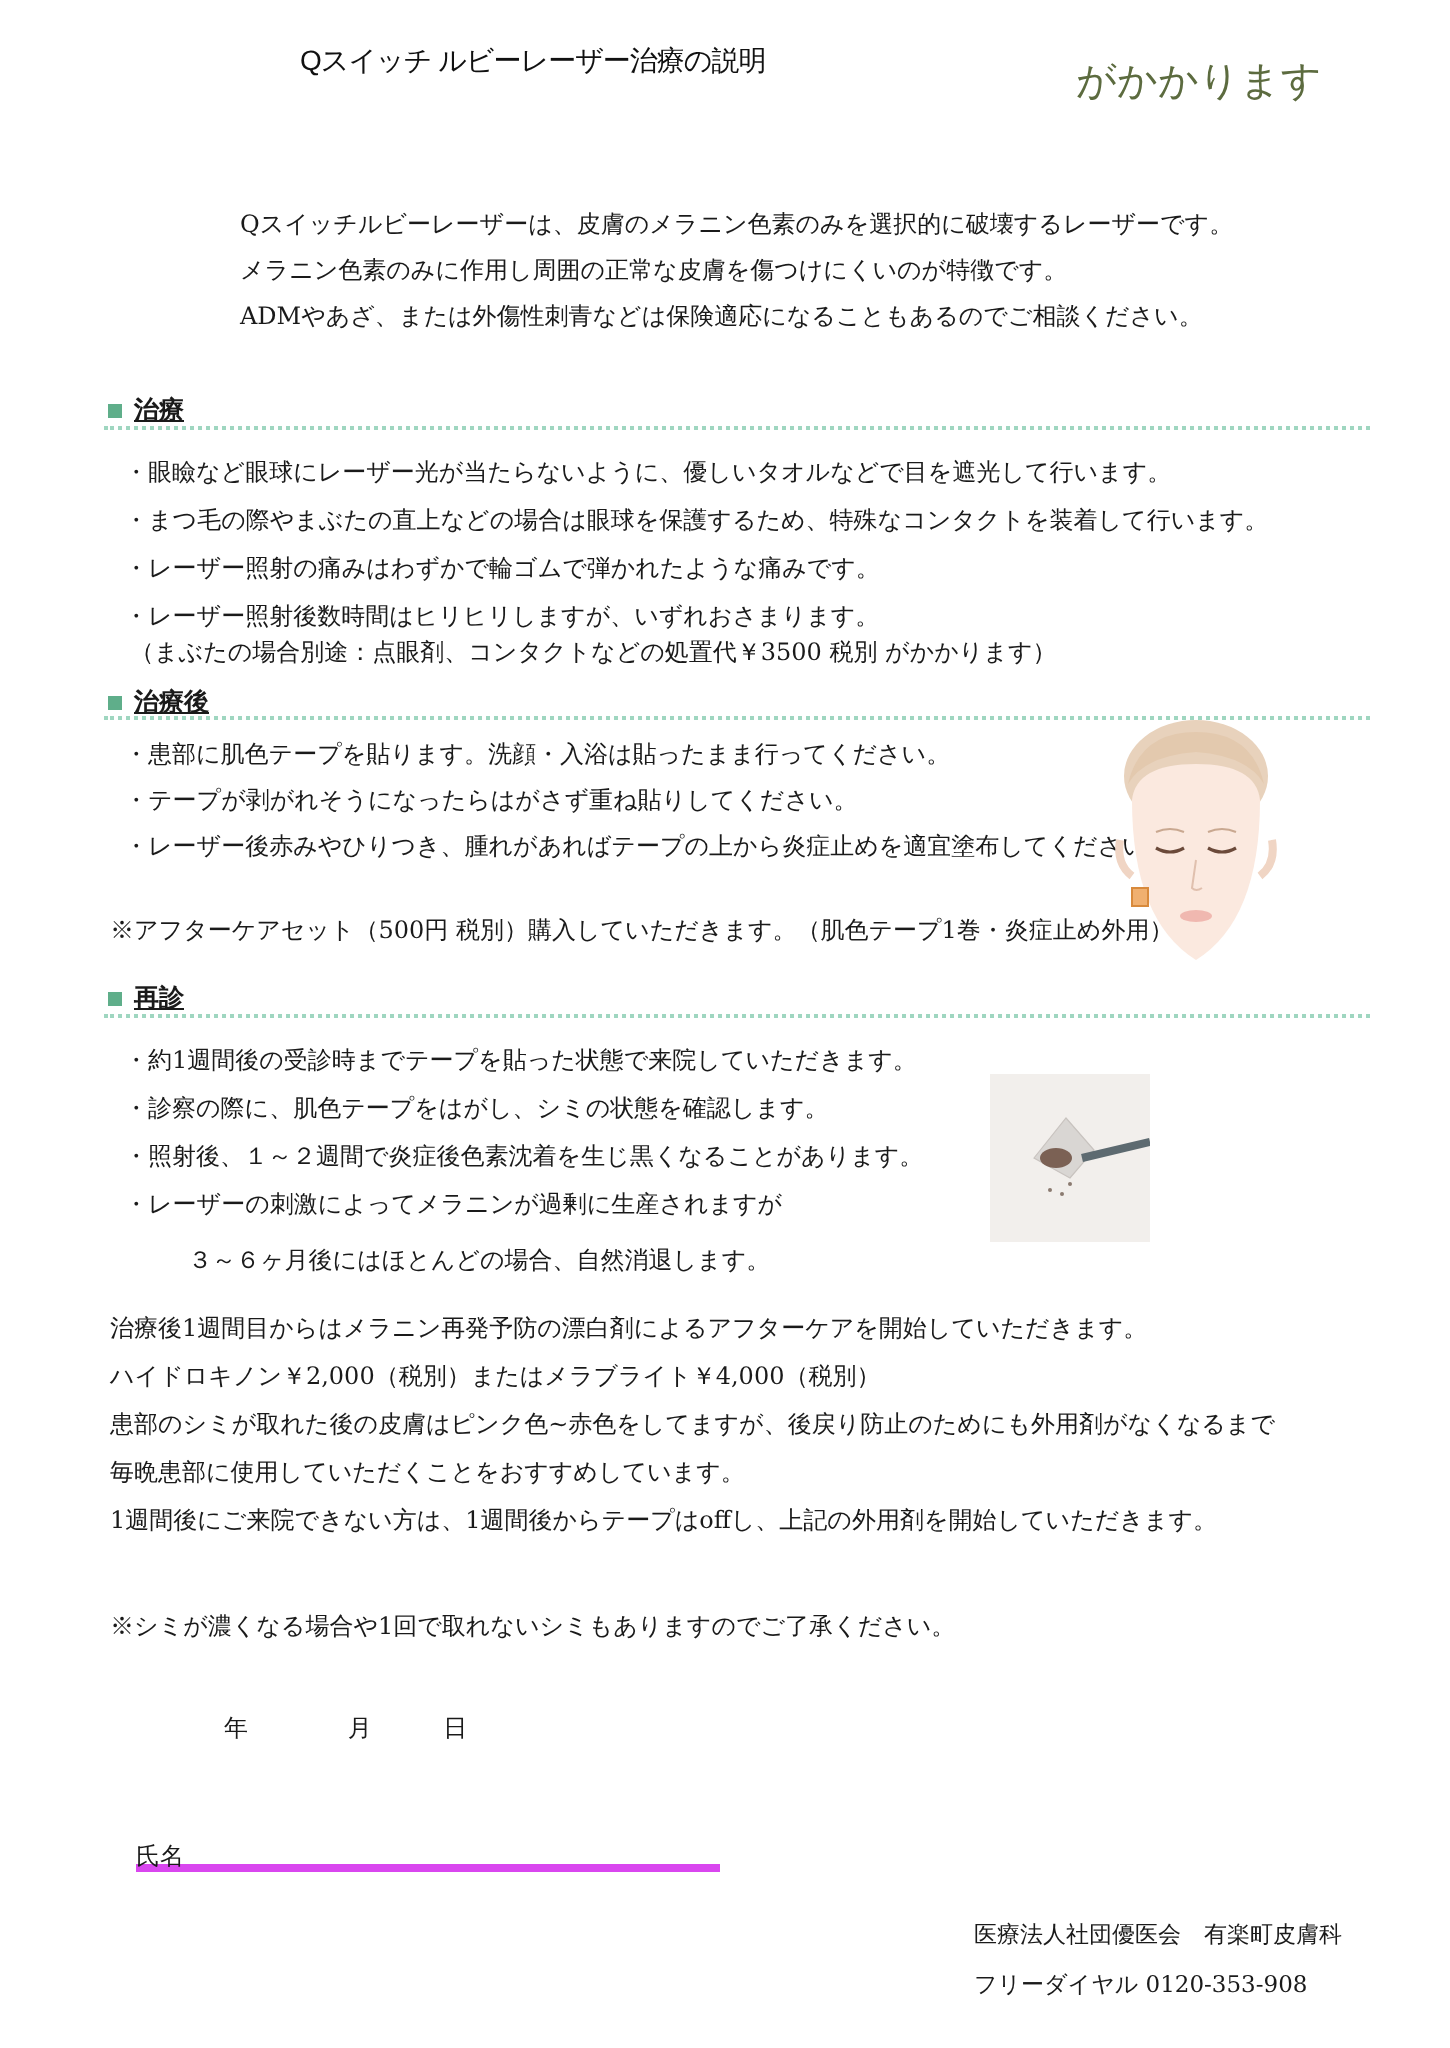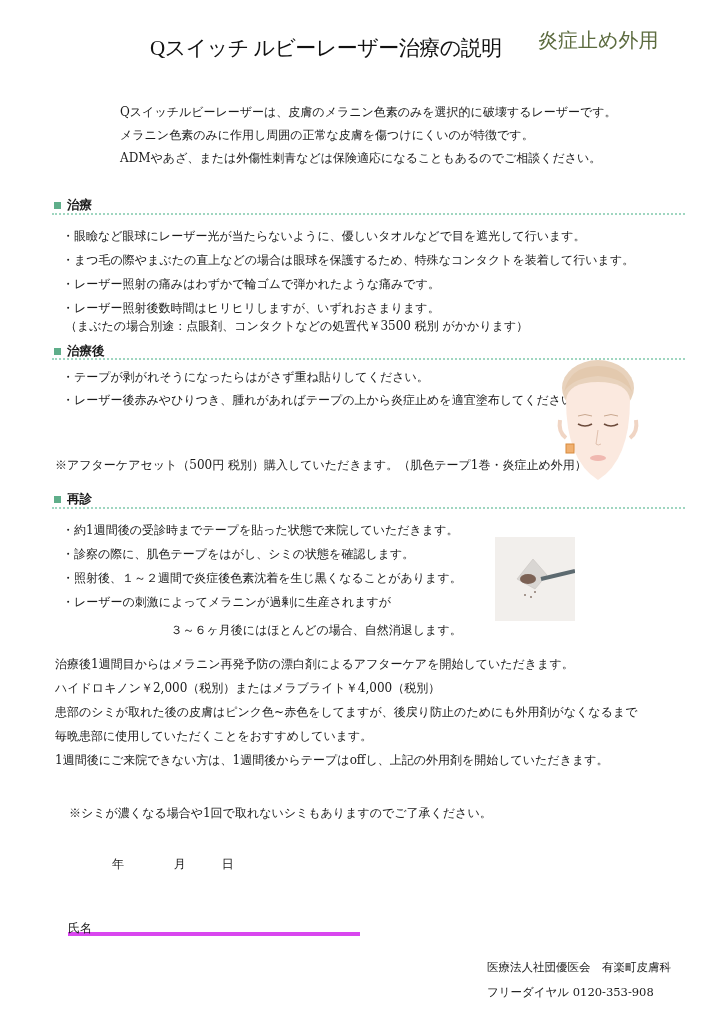--- a/index.html
+++ b/index.html
@@ -1,42 +1,42 @@
 <!DOCTYPE html>
 <html><head>
 <meta charset="utf-8">
 <style>
   html, body { margin: 0; padding: 0; background: #ffffff; }
   body { width: 725px; height: 1024px; position: relative; overflow: hidden;
          font-family: "DejaVu Serif", "Liberation Serif", serif; color: #1a1a1a; }
   .abs { position: absolute; }
-  .title { left: 150px; top: 34px; font-size: 21px; font-family: Liberation Serif, serif; letter-spacing: -0.5px; color: #111; white-space: nowrap; }
+  .title { left: 150px; top: 22px; font-size: 14px; font-family: Liberation Sans, sans-serif; letter-spacing: -0.5px; color: #111; white-space: nowrap; }
   .clinic-logo { left: 538px; top: 27px; font-size: 20px; color: #5c6b3f; white-space: nowrap; }
   .intro { left: 120px; top: 101px; font-size: 12px; line-height: 23px; white-space: nowrap; }
   .intro div { height: 23px; }
-  .section-head { left: 54px; font-size: 12.5px; font-weight: bold; white-space: nowrap; display: flex; align-items: center; }
+  .section-head { left: 54px; font-size: 12.5px; font-weight: bold; white-space: nowrap; display: flex; align-items: center; text-decoration: underline; }
   .section-head .sq { width: 7px; height: 7px; background: #5fae8a; margin-right: 6px; display: inline-block; }
   .dotline { left: 52px; width: 633px; height: 0; border-top: 2px dotted #9fd6c0; }
   .bullets { font-size: 12px; white-space: nowrap; }
   .bullets div { line-height: 14px; }
   .note { font-size: 12px; white-space: nowrap; }
   .face { left: 548px; top: 360px; width: 100px; height: 128px; }
   .photo { left: 495px; top: 537px; width: 80px; height: 84px; background: #f2efec; }
   .lines { left: 55px; top: 652px; font-size: 12px; line-height: 24px; white-space: nowrap; }
   .lines div { height: 24px; }
   .date { left: 112px; top: 856px; font-size: 12px; white-space: nowrap; }
   .date span { display: inline-block; }
   .name-line { left: 68px; top: 920px; width: 292px; height: 12px; border-bottom: 4px solid #d946ef; font-size: 12px; }
   .footer { left: 487px; top: 955px; font-size: 11.5px; white-space: nowrap; line-height: 25px; }
 </style>
 </head>
 <body>
 
 <div class="abs title">Qスイッチ ルビーレーザー治療の説明</div>
-<div class="abs clinic-logo">炎症止め外用</div>
+<div class="abs clinic-logo">がかかります</div>
 
 <div class="abs intro">
   <div>Qスイッチルビーレーザーは、皮膚のメラニン色素のみを選択的に破壊するレーザーです。</div>
   <div>メラニン色素のみに作用し周囲の正常な皮膚を傷つけにくいのが特徴です。</div>
   <div>ADMやあざ、または外傷性刺青などは保険適応になることもあるのでご相談ください。</div>
 </div>
 
 <div class="abs section-head" style="top:197px;">
   <span class="sq"></span>
   <span>治療</span>
@@ -49,20 +49,21 @@
   <div style="margin-bottom:4px;">・レーザー照射後数時間はヒリヒリしますが、いずれおさまります。</div>
   <div style="margin-left:3px;">（まぶたの場合別途：点眼剤、コンタクトなどの処置代￥3500 税別 がかかります）</div>
 </div>
 
 <div class="abs section-head" style="top:343px;">
   <span class="sq"></span>
   <span>治療後</span>
 </div>
 <div class="abs dotline" style="top:358px;"></div>
 <div class="abs bullets" style="left:62px; top:370px;">
+  <div style="margin-bottom:9px;">・患部に肌色テープを貼ります。洗顔・入浴は貼ったまま行ってください。</div>
   <div style="margin-bottom:9px;">・テープが剥がれそうになったらはがさず重ね貼りしてください。</div>
   <div>・レーザー後赤みやひりつき、腫れがあればテープの上から炎症止めを適宜塗布してください。</div>
 </div>
 <div class="abs note" style="left:55px; top:457px;">※アフターケアセット（500円 税別）購入していただきます。（肌色テープ1巻・炎症止め外用）</div>
 
 <svg class="abs face" viewBox="0 0 100 128">
   <ellipse cx="50" cy="28" rx="36" ry="28" fill="#e8d2bc"></ellipse>
   <path d="M18 40 Q18 100 50 120 Q82 100 82 40 Q80 22 50 22 Q20 22 18 40Z" fill="#fbe9df"></path>
   <path d="M16 32 Q22 6 50 6 Q78 6 84 32 Q76 18 50 16 Q24 18 16 32Z" fill="#e3c9ae"></path>
   <path d="M12 60 Q10 72 18 78" stroke="#f0d5c4" stroke-width="4" fill="none"></path>
@@ -79,42 +80,42 @@
 <div class="abs section-head" style="top:491px;">
   <span class="sq"></span>
   <span>再診</span>
 </div>
 <div class="abs dotline" style="top:507px;"></div>
 <div class="abs bullets" style="left:62px; top:523px;">
   <div style="margin-bottom:10px;">・約1週間後の受診時までテープを貼った状態で来院していただきます。</div>
   <div style="margin-bottom:10px;">・診察の際に、肌色テープをはがし、シミの状態を確認します。</div>
   <div style="margin-bottom:10px;">・照射後、１～２週間で炎症後色素沈着を生じ黒くなることがあります。</div>
   <div style="margin-bottom:14px;">・レーザーの刺激によってメラニンが過剰に生産されますが</div>
-  <div style="margin-left:8px;text-align:right;">３～６ヶ月後にはほとんどの場合、自然消退します。</div>
+  <div style="margin-left:32px;">３～６ヶ月後にはほとんどの場合、自然消退します。</div>
 </div>
 
 <svg class="abs photo" viewBox="0 0 80 84">
   <rect width="80" height="84" fill="#f2efec"></rect>
   <path d="M22 42 L38 22 L52 38 L40 52 Z" fill="#d9d6d3" stroke="#c8c3bf" stroke-width="0.6"></path>
   <ellipse cx="33" cy="42" rx="8" ry="5" fill="#7b6154"></ellipse>
   <path d="M46 42 L80 34" stroke="#5d6a70" stroke-width="4"></path>
   <circle cx="30" cy="58" r="1" fill="#8b7a70"></circle>
   <circle cx="36" cy="60" r="1" fill="#8b7a70"></circle>
   <circle cx="40" cy="55" r="1" fill="#8b7a70"></circle>
 </svg>
 
 <div class="abs lines">
   <div>治療後1週間目からはメラニン再発予防の漂白剤によるアフターケアを開始していただきます。</div>
   <div>ハイドロキノン￥2,000（税別）またはメラブライト￥4,000（税別）</div>
   <div>患部のシミが取れた後の皮膚はピンク色~赤色をしてますが、後戻り防止のためにも外用剤がなくなるまで</div>
   <div>毎晩患部に使用していただくことをおすすめしています。</div>
   <div>1週間後にご来院できない方は、1週間後からテープはoffし、上記の外用剤を開始していただきます。</div>
 </div>
 
-<div class="abs note" style="left:69px; top:805px;">※シミが濃くなる場合や1回で取れないシミもありますのでご了承ください。</div>
+<div class="abs note" style="left:55px; top:805px;">※シミが濃くなる場合や1回で取れないシミもありますのでご了承ください。</div>
 
 <div class="abs date">
   <span style="width:58px;">年</span>
   <span style="width:44px;">月</span>
   <span>日</span>
 </div>
 
 <div class="abs name-line">
   <span>氏名</span>
 </div>

